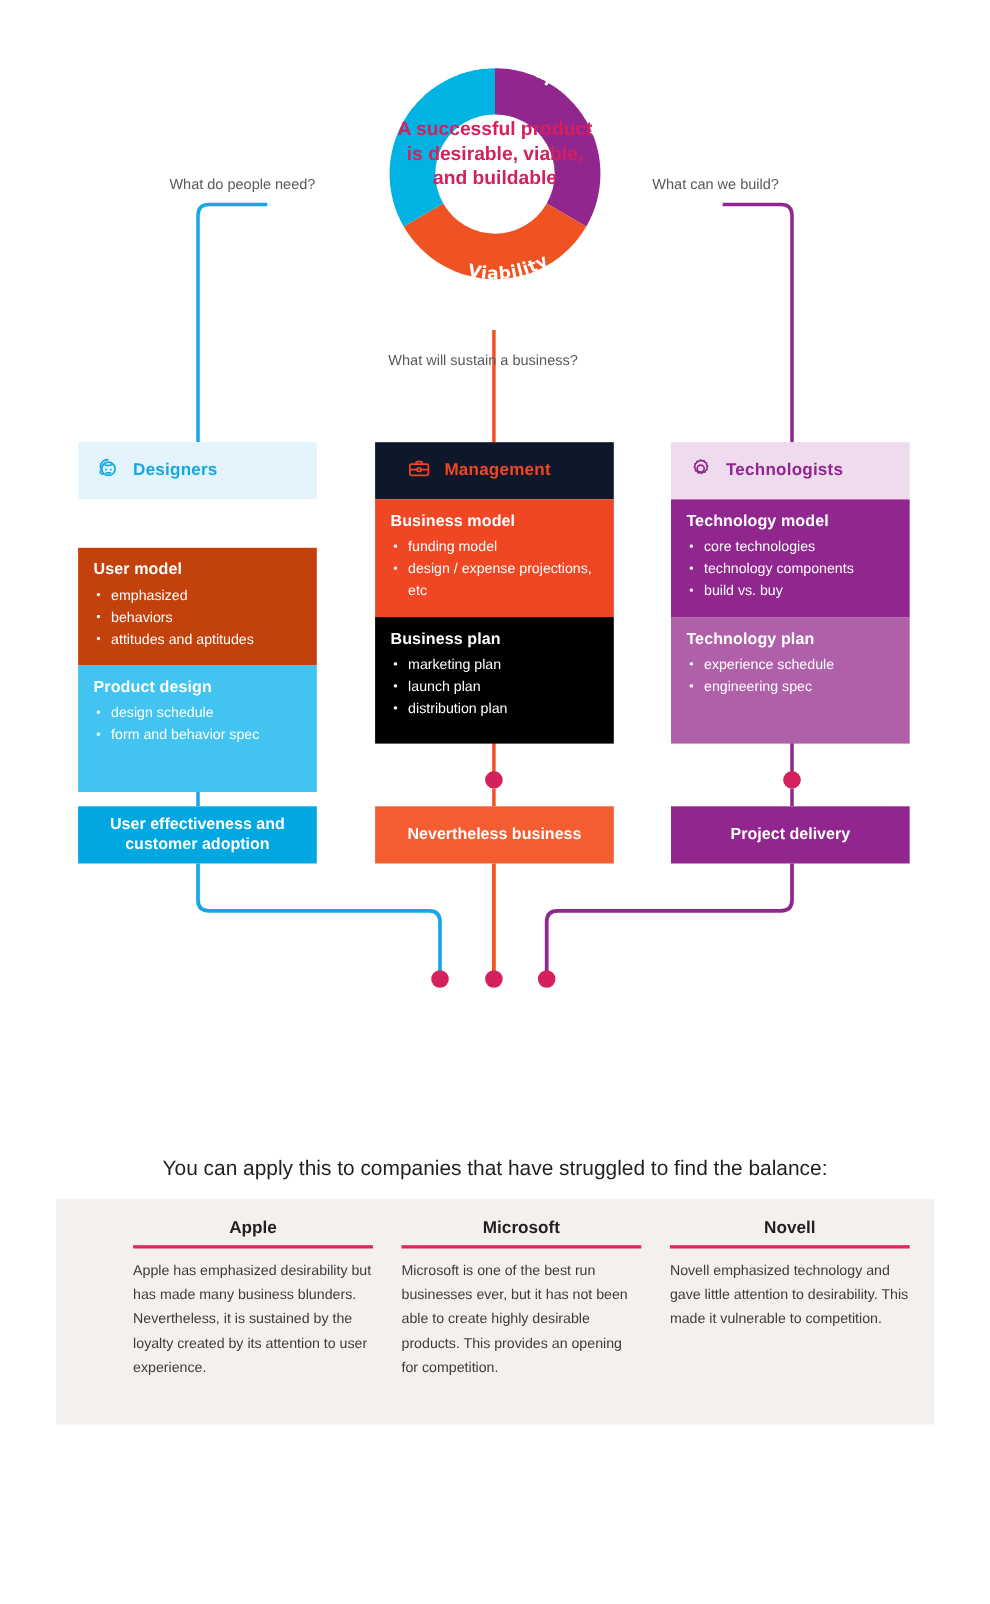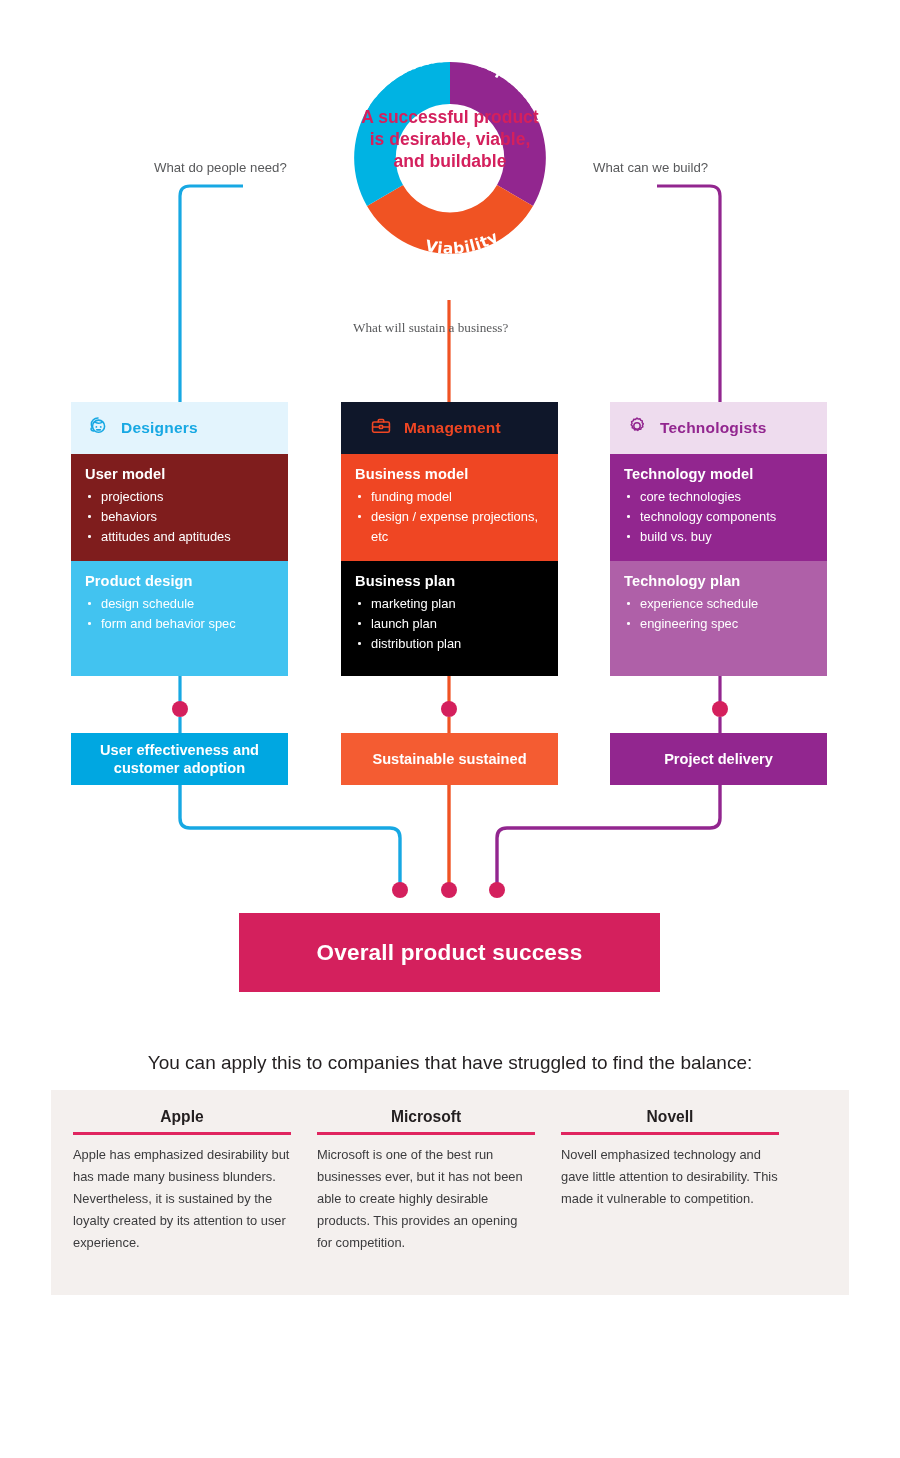--- a/index.html
+++ b/index.html
@@ -29,21 +29,21 @@
     font-weight:bold;fill:#ffffff;font-size:15.5px;letter-spacing:.6px;
   }
 
   
   .qlabel{
     position:absolute;color:#58595b;font-size:13.2px;white-space:nowrap;
     font-family:"Liberation Sans", sans-serif;
   }
   #q-left{left:154px;top:160px;}
   #q-right{left:593px;top:160px;}
-  #q-bottom{left:353px;top:320px;font-family:Liberation Serif, serif;}
+  #q-bottom{left:353px;top:320px;}
 
   
   .col{position:absolute;width:217px;}
   #col-designers{left:71px;top:402px;}
   #col-management{left:341px;top:402px;}
   #col-technologists{left:610px;top:402px;}
 
   .col-head{
     height:52px;display:flex;align-items:center;gap:12px;padding-left:16px;
     box-sizing:border-box;font-size:15.5px;font-weight:bold;
@@ -60,21 +60,21 @@
     padding-left:16px;position:relative;
   }
   .block li:before{
     content:"";position:absolute;left:3px;top:8px;
     width:2.5px;height:2.5px;background:#ffffff;border-radius:50%;
     opacity:.95;
   }
 
   
   #col-designers .col-head{background:#e3f4fd;color:#17a8e3;}
-  #col-designers .b1{background:#7f1d1d;}
+  #col-designers .b1{background:#c2410c;margin-top:44px;}
   #col-designers .b2{background:#42c3f0;min-height:115px;}
   
   #col-management .col-head{background:#0f172a;color:#ef4623;padding-left:29px;}
   #col-management .b1{background:#ef4623;}
   #col-management .b2{background:#000000;min-height:115px;}
   
   #col-technologists .col-head{background:#eedcee;color:#92268f;}
   #col-technologists .b1{background:#92268f;}
   #col-technologists .b2{background:#af60a8;min-height:115px;}
 
@@ -100,21 +100,21 @@
   
   #caption{
     position:absolute;left:0;top:1052px;width:900px;text-align:center;
     color:#231f20;font-size:19px;
     font-family:"Liberation Sans", sans-serif;
   }
   #panel{
     position:absolute;left:51px;top:1090px;width:798px;height:205px;
     background:#f4f0ee;
   }
-  .pcols{display:flex;padding:18px 22px 0 22px;box-sizing:border-box;gap:26px;}
+  .pcols{display:flex;padding:18px 22px 0 22px;box-sizing:border-box;gap:26px;justify-content:flex-end;}
   .pcol{width:218px;}
   .pcol h4{
     margin:0;text-align:center;color:#231f20;font-size:15.6px;font-weight:bold;
     padding-bottom:6px;
   }
   .prule{height:2.5px;background:#e0255f;margin-bottom:9px;}
   .pcol p{
     margin:0;color:#3b3b3d;font-size:12.9px;line-height:1.72;
   }
   .dot-mark{fill:#d4205d;}
@@ -192,21 +192,21 @@
           <circle cx="10.2" cy="13" r="1" fill="#17a8e3" stroke="none"></circle>
           <circle cx="15" cy="13" r="1" fill="#17a8e3" stroke="none"></circle>
           <path d="M10.6 16.2h4" stroke-linecap="round"></path>
         </svg>
       </span>
       <span class="ttl">Designers</span>
     </div>
     <div class="block b1">
       <div class="bt">User model</div>
       <ul>
-        <li>projections</li>
+        <li>emphasized</li>
         <li>behaviors</li>
         <li>attitudes and aptitudes</li>
       </ul>
     </div>
     <div class="block b2">
       <div class="bt">Product design</div>
       <ul>
         <li>design schedule</li>
         <li>form and behavior spec</li>
       </ul>
@@ -263,24 +263,23 @@
     <div class="block b2">
       <div class="bt">Technology plan</div>
       <ul>
         <li>experience schedule</li>
         <li>engineering spec</li>
       </ul>
     </div>
   </div>
 
   <div class="outcome" id="out-user">User effectiveness and customer adoption</div>
-  <div class="outcome" id="out-business">Sustainable sustained</div>
+  <div class="outcome" id="out-business">Nevertheless business</div>
   <div class="outcome" id="out-project">Project delivery</div>
 
-  <div id="final">Overall product success</div>
 
   <div id="caption">You can apply this to companies that have struggled to find the balance:</div>
 
   <div id="panel">
     <div class="pcols">
       <div class="pcol">
         <h4>Apple</h4>
         <div class="prule"></div>
         <p>Apple has emphasized desirability but has made many business blunders. Nevertheless, it is sustained by the loyalty created by its attention to user experience.</p>
       </div>

